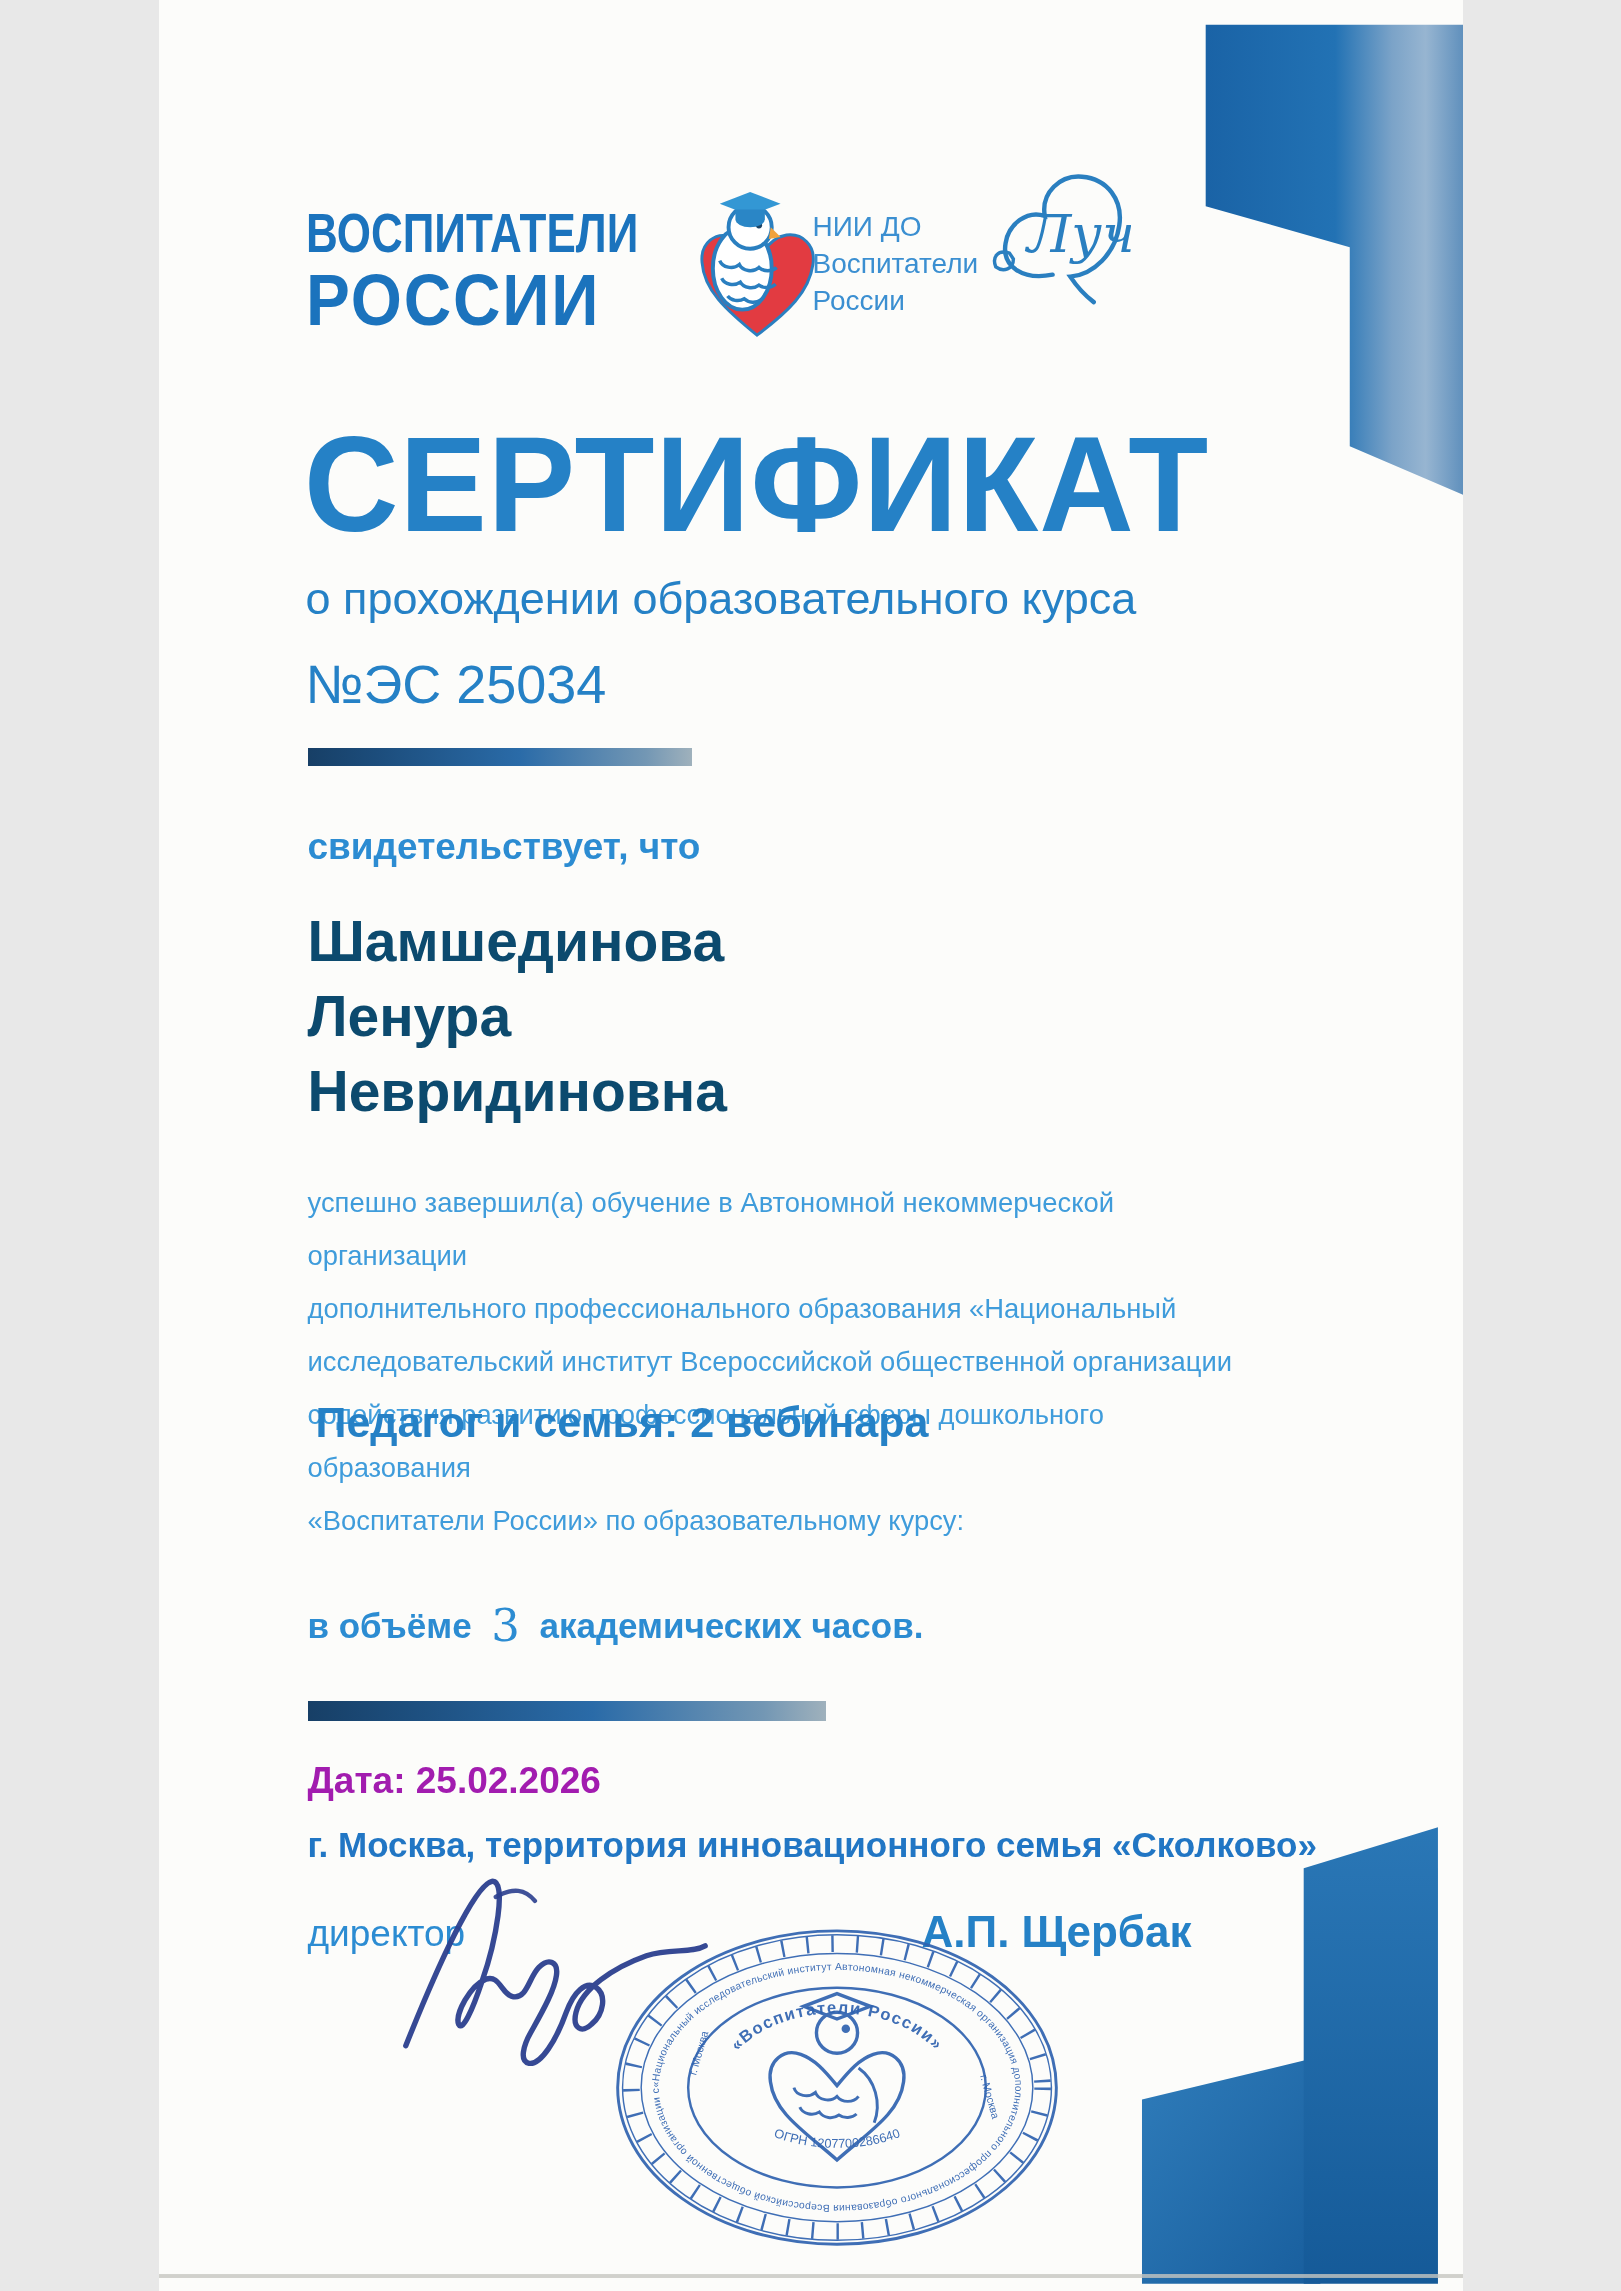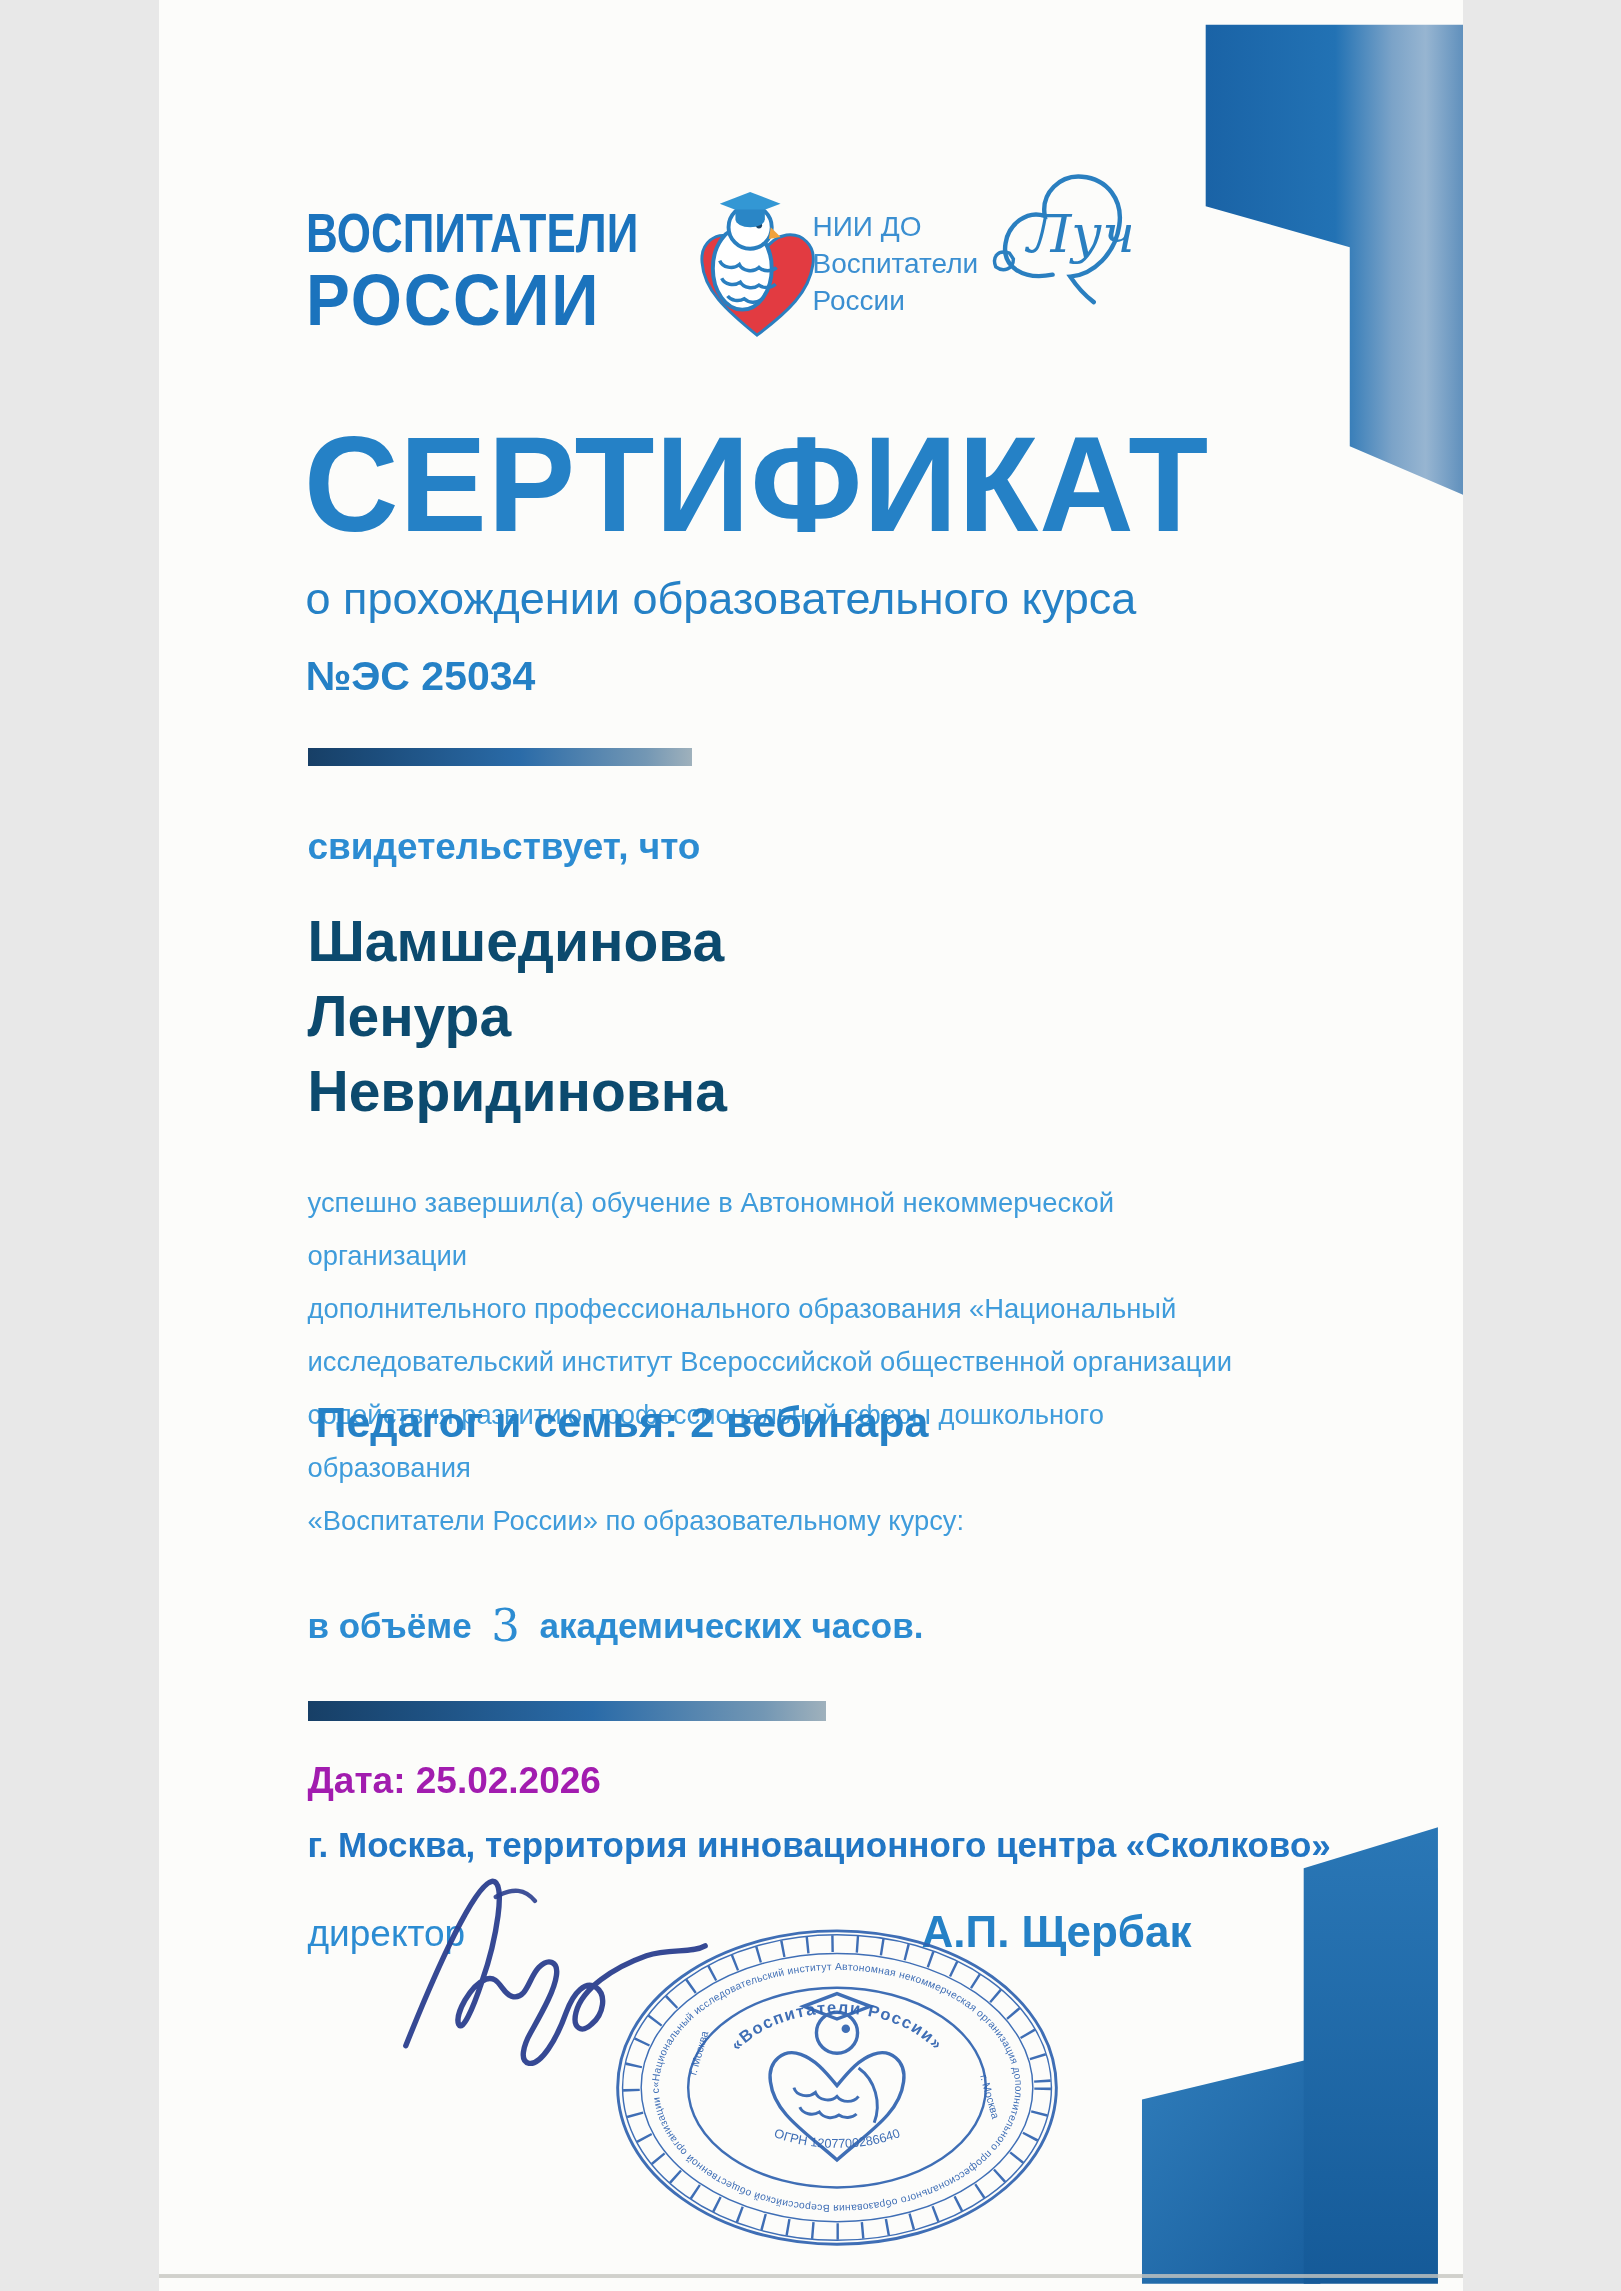--- a/index.html
+++ b/index.html
@@ -10,21 +10,21 @@
   }
   .abs{position:absolute;}
   
   .wordmark{left:147px;top:206px;color:#1b73bd;font-weight:bold;line-height:1;z-index:2;}
   .wordmark .l1{font-size:55px;transform:scaleX(.80);transform-origin:left top;letter-spacing:0px;}
   .wordmark .l2{font-size:73px;transform:scaleX(.90);transform-origin:left top;letter-spacing:2px;margin-top:2px;}
   .nii-text{left:654px;top:208px;color:#3b8fd1;font-size:28px;line-height:37px;z-index:2;}
   
   .cert-title{left:145px;top:407px;font-size:135px;font-weight:bold;color:#2581c6;letter-spacing:1px;z-index:2;transform:scaleX(.97);transform-origin:left top;}
   .cert-sub{left:147px;top:573px;font-size:45px;font-weight:normal;color:#2581c6;z-index:2;}
-  .cert-num{left:147px;top:653px;font-size:41px;font-weight:bold;color:#2581c6;z-index:2;}
+  .cert-num{left:147px;top:653px;font-size:54px;font-weight:normal;color:#2581c6;z-index:2;}
   .bar{height:17.6px;background:linear-gradient(to right,#173f66 0%,#1c4d7c 18%,#2a6ba8 55%,#7397b4 88%,#9fb1bc 100%);z-index:2;}
   .bar1{left:149px;top:748px;width:384px;}
   .bar2{left:149px;top:1701px;width:518px;height:19.6px;}
   .attests{left:149px;top:826px;font-size:37px;font-weight:bold;color:#2c8cd2;z-index:2;}
   .holder-name{left:149px;top:904px;font-size:57px;font-weight:bold;color:#0c4a6e;line-height:75px;z-index:2;}
   .paragraph{left:149px;top:1176px;width:941px;font-size:27.4px;color:#3f9cdb;line-height:53px;z-index:2;}
   .course{left:157px;top:1398px;font-size:43px;font-weight:bold;color:#2581c6;z-index:2;}
   .volume{left:149px;top:1596px;font-size:35px;font-weight:bold;color:#2c8cd2;z-index:2;}
   .volume .num{font-family:"DejaVu Serif",serif;font-size:45px;font-weight:normal;margin:0 19.6px;position:relative;top:2.9px;}
   
@@ -132,21 +132,21 @@
 
   <div class="abs course">Педагог и семья: 2 вебинара</div>
 
   <div class="abs volume">
     <span>в объёме</span><span class="num">3</span><span>академических часов.</span>
   </div>
 
   <div class="abs bar bar2"></div>
 
   <div class="abs date-line">Дата: 25.02.2026</div>
-  <div class="abs place-line">г. Москва, территория инновационного центра «Сколково»</div>
+  <div class="abs place-line">г. Москва, территория инновационного семья «Сколково»</div>
   <div class="abs director">директор</div>
   <div class="abs signer">А.П. Щербак</div>
 
   <svg class="abs" style="left:443px;top:1919px;z-index:3;" width="470" height="343" viewBox="0 0 480 350">
     <defs>
       <path id="ringPath" d="M58,172 a182,120 0 1,1 364,0 a182,120 0 1,1 -364,0"></path>
       <path id="vrPath" d="M124,172 a116,76 0 1,1 232,0"></path>
       <path id="ogrnPath" d="M132,188 a112,62 0 0,0 216,0"></path>
     </defs>
     <g stroke="#2f63b0" fill="none" opacity="0.92">

